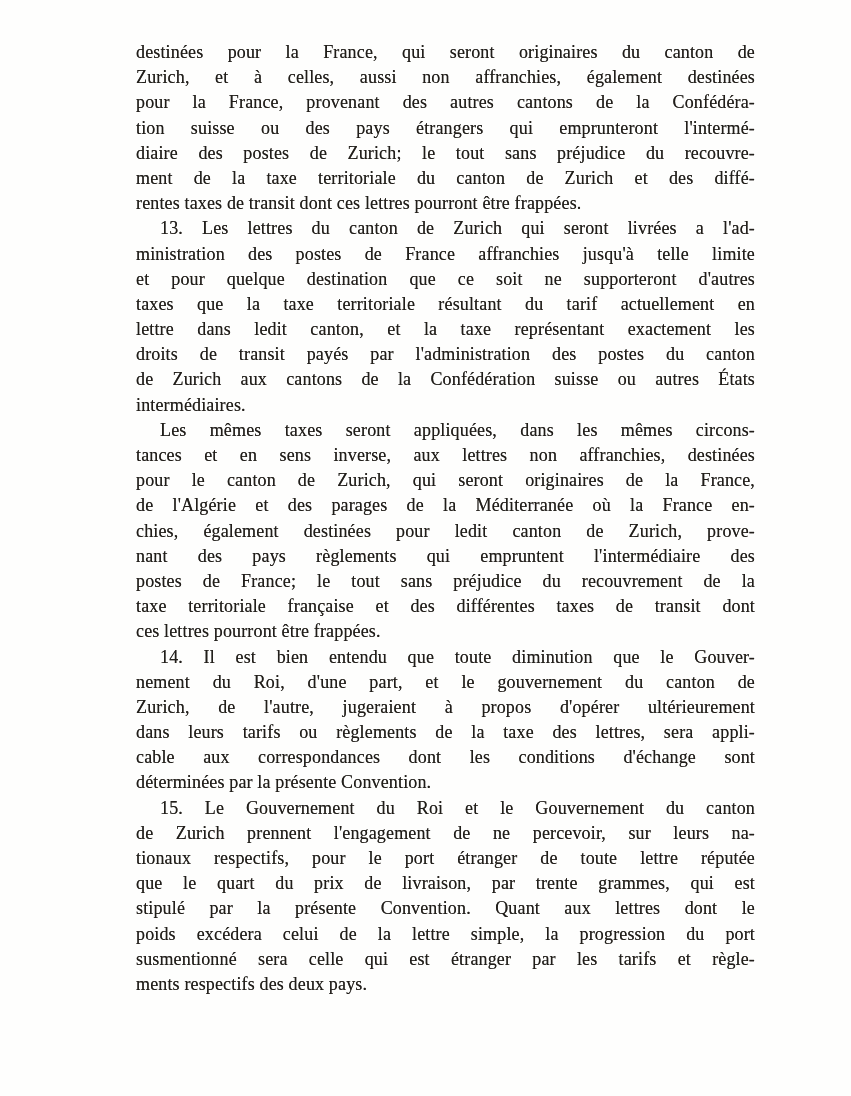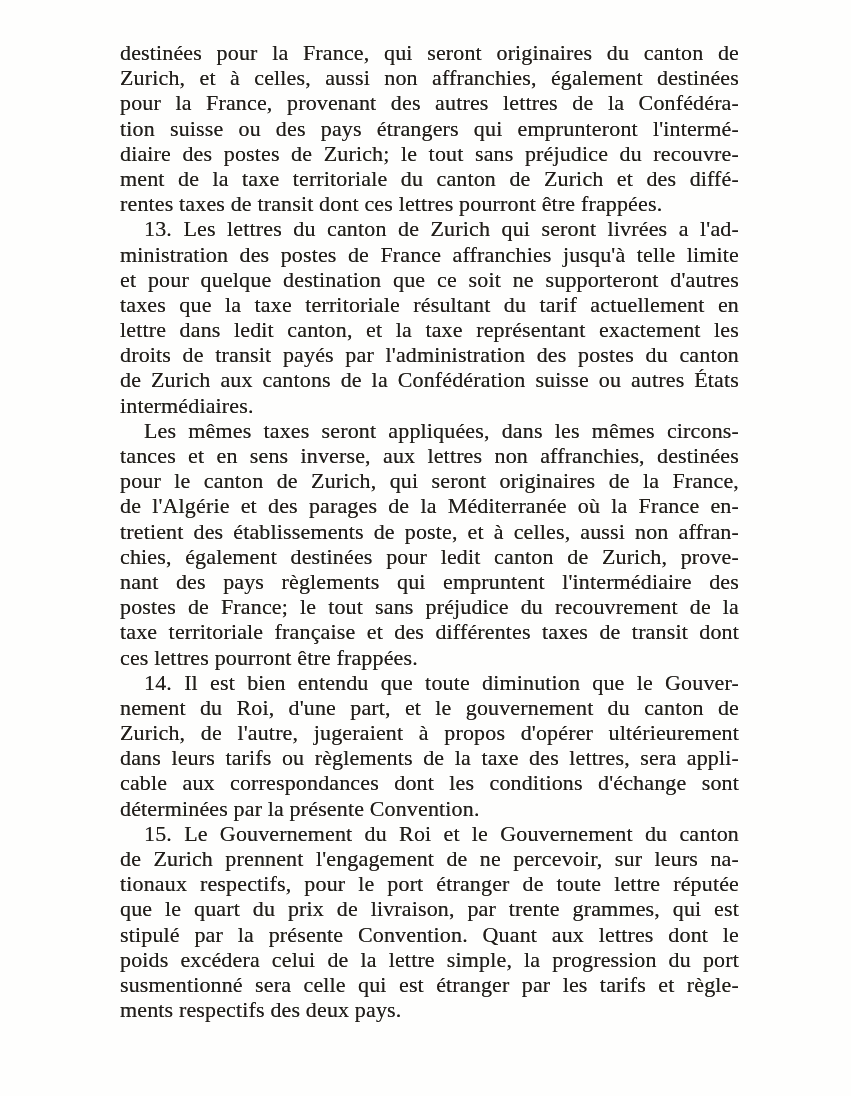--- a/index.html
+++ b/index.html
@@ -14,25 +14,25 @@
   .page {
     position: relative;
     width: 851px;
     height: 1096px;
     background: #fefefd;
     overflow: hidden;
     font-family: "Liberation Serif", "DejaVu Serif", serif;
   }
   .text-block {
     position: absolute;
-    left: 120px;
+    left: 136px;
     top: 40px;
     width: 619px;
     color: #211e1a;
-    font-size: 22px;
+    font-size: 18px;
     line-height: 25.2px;
     letter-spacing: 0.15px;
   }
   .paragraph {
     margin: 0;
     padding: 0;
   }
   .line {
     height: 25.2px;
     text-align: justify;
@@ -49,42 +49,41 @@
   }
 </style>
 </head>
 <body>
 
 <div class="page">
   <div class="text-block" id="text-block">
       <div class="paragraph">
         <div class="line first">destinées pour la France, qui seront originaires du canton de</div>
         <div class="line">Zurich, et à celles, aussi non affranchies, également destinées</div>
-        <div class="line">pour la France, provenant des autres lettres de la Confédéra-</div>
+        <div class="line">pour la France, provenant des autres cantons de la Confédéra-</div>
         <div class="line">tion suisse ou des pays étrangers qui emprunteront l'intermé-</div>
         <div class="line">diaire des postes de Zurich; le tout sans préjudice du recouvre-</div>
         <div class="line">ment de la taxe territoriale du canton de Zurich et des diffé-</div>
         <div class="line last">rentes taxes de transit dont ces lettres pourront être frappées.</div>
       </div>
       <div class="paragraph indented">
         <div class="line first">13. Les lettres du canton de Zurich qui seront livrées a l'ad-</div>
         <div class="line">ministration des postes de France affranchies jusqu'à telle limite</div>
         <div class="line">et pour quelque destination que ce soit ne supporteront d'autres</div>
         <div class="line">taxes que la taxe territoriale résultant du tarif actuellement en</div>
         <div class="line">lettre dans ledit canton, et la taxe représentant exactement les</div>
         <div class="line">droits de transit payés par l'administration des postes du canton</div>
         <div class="line">de Zurich aux cantons de la Confédération suisse ou autres États</div>
         <div class="line last">intermédiaires.</div>
       </div>
       <div class="paragraph indented">
         <div class="line first">Les mêmes taxes seront appliquées, dans les mêmes circons-</div>
         <div class="line">tances et en sens inverse, aux lettres non affranchies, destinées</div>
         <div class="line">pour le canton de Zurich, qui seront originaires de la France,</div>
         <div class="line">de l'Algérie et des parages de la Méditerranée où la France en-</div>
-        <div class="line">tretient des établissements de poste, et à celles, aussi non affran-</div>
         <div class="line">chies, également destinées pour ledit canton de Zurich, prove-</div>
         <div class="line">nant des pays règlements qui empruntent l'intermédiaire des</div>
         <div class="line">postes de France; le tout sans préjudice du recouvrement de la</div>
         <div class="line">taxe territoriale française et des différentes taxes de transit dont</div>
         <div class="line last">ces lettres pourront être frappées.</div>
       </div>
       <div class="paragraph indented">
         <div class="line first">14. Il est bien entendu que toute diminution que le Gouver-</div>
         <div class="line">nement du Roi, d'une part, et le gouvernement du canton de</div>
         <div class="line">Zurich, de l'autre, jugeraient à propos d'opérer ultérieurement</div>

